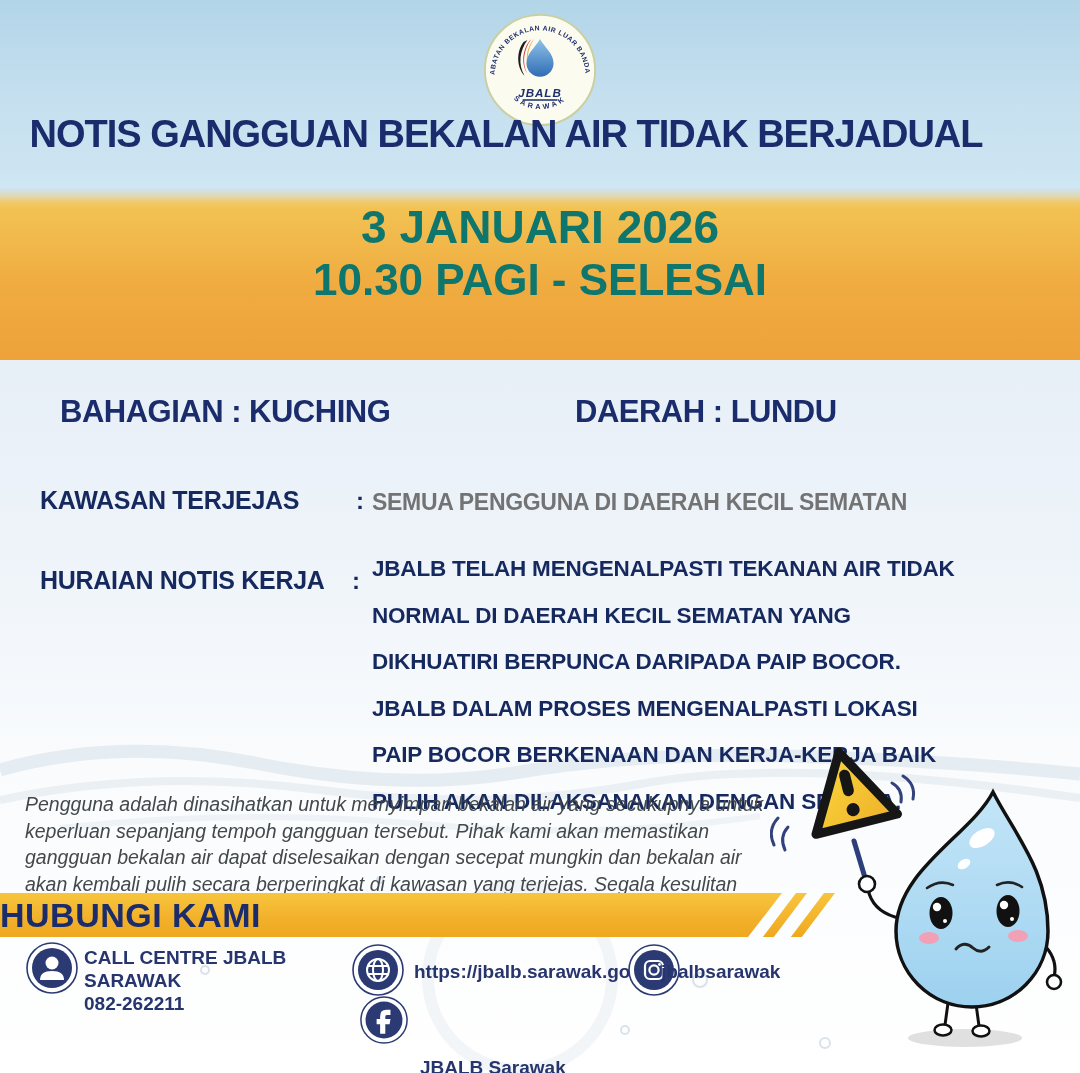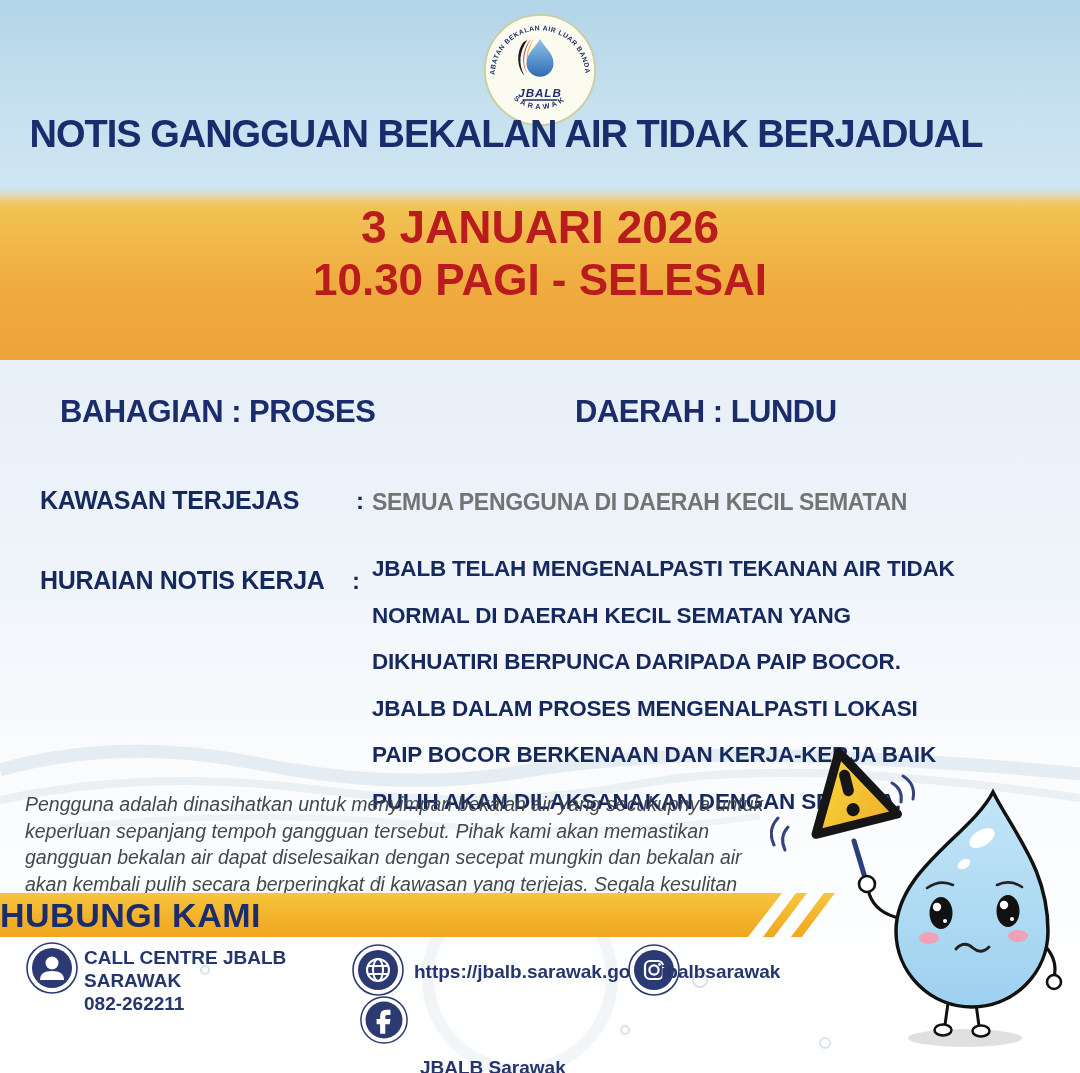--- a/index.html
+++ b/index.html
@@ -11,21 +11,21 @@
     background:linear-gradient(180deg,#b2d5e8 0%,#c6e0ef 55%,#cfe6f3 100%);}
   .band-orange{position:absolute;top:188px;left:0;right:0;height:172px;
     background:linear-gradient(180deg,#ecd79e 0%,#f2c253 12%,#f0ac40 55%,#eda23a 100%);}
   .band-orange::before{content:"";position:absolute;top:0;left:0;right:0;height:14px;
     background:linear-gradient(180deg,#cde4f1,rgba(205,228,241,0));}
   .band-light{position:absolute;top:360px;left:0;right:0;bottom:0;
     background:linear-gradient(180deg,#e7eff7 0%,#edf3f9 25%,#f9fbfd 55%,#ffffff 100%);}
   .abs{position:absolute;}
   .title{top:113px;left:0;width:1012px;text-align:center;font-size:38px;font-weight:800;
     letter-spacing:-1px;color:#1b2c6d;margin:0;}
-  .date-banner{top:200px;left:0;width:1080px;text-align:center;color:#b91c1c;}
+  .date-banner{top:200px;left:0;width:1080px;text-align:center;color:#0f766e;}
   .date-line{font-size:46px;font-weight:800;letter-spacing:0;line-height:54px;}
   .time-line{font-size:44px;font-weight:800;line-height:52px;}
   .region-item{top:394px;font-size:31px;font-weight:800;color:#1b2c6d;letter-spacing:-0.5px;}
   .bahagian{left:60px;}
   .daerah{left:575px;}
   .kv-label{font-size:25px;font-weight:800;color:#16295f;letter-spacing:-0.3px;}
   .kv-colon{font-size:24px;font-weight:800;color:#16295f;}
   .kawasan-label{left:40px;top:486px;}
   .kawasan-colon{left:356px;top:487px;}
   .kawasan-value{left:372px;top:489px;font-size:23px;font-weight:700;color:#737373;letter-spacing:-0.3px;}
@@ -106,21 +106,21 @@
     </text>
   </svg>
 
   <h1 class="abs title">NOTIS GANGGUAN BEKALAN AIR TIDAK BERJADUAL</h1>
 
   <div class="abs date-banner">
     <div class="date-line">3 JANUARI 2026</div>
     <div class="time-line">10.30 PAGI - SELESAI</div>
   </div>
 
-  <div class="abs region-item bahagian">BAHAGIAN : PROSES</div>
+  <div class="abs region-item bahagian">BAHAGIAN : KUCHING</div>
   <div class="abs region-item daerah">DAERAH : LUNDU</div>
 
   <div class="abs kv-label kawasan-label">KAWASAN TERJEJAS</div>
   <div class="abs kv-colon kawasan-colon">:</div>
   <div class="abs kawasan-value">SEMUA PENGGUNA DI DAERAH KECIL SEMATAN</div>
 
   <div class="abs kv-label huraian-label">HURAIAN NOTIS KERJA</div>
   <div class="abs kv-colon huraian-colon">:</div>
   <p class="abs huraian-text">JBALB TELAH MENGENALPASTI TEKANAN AIR TIDAK NORMAL DI DAERAH KECIL SEMATAN YANG DIKHUATIRI BERPUNCA DARIPADA PAIP BOCOR. JBALB DALAM PROSES MENGENALPASTI LOKASI PAIP BOCOR BERKENAAN DAN KERJA-KERJA BAIK PULIH AKAN DILAKSANAKAN DENGAN SEGERA.</p>
 

